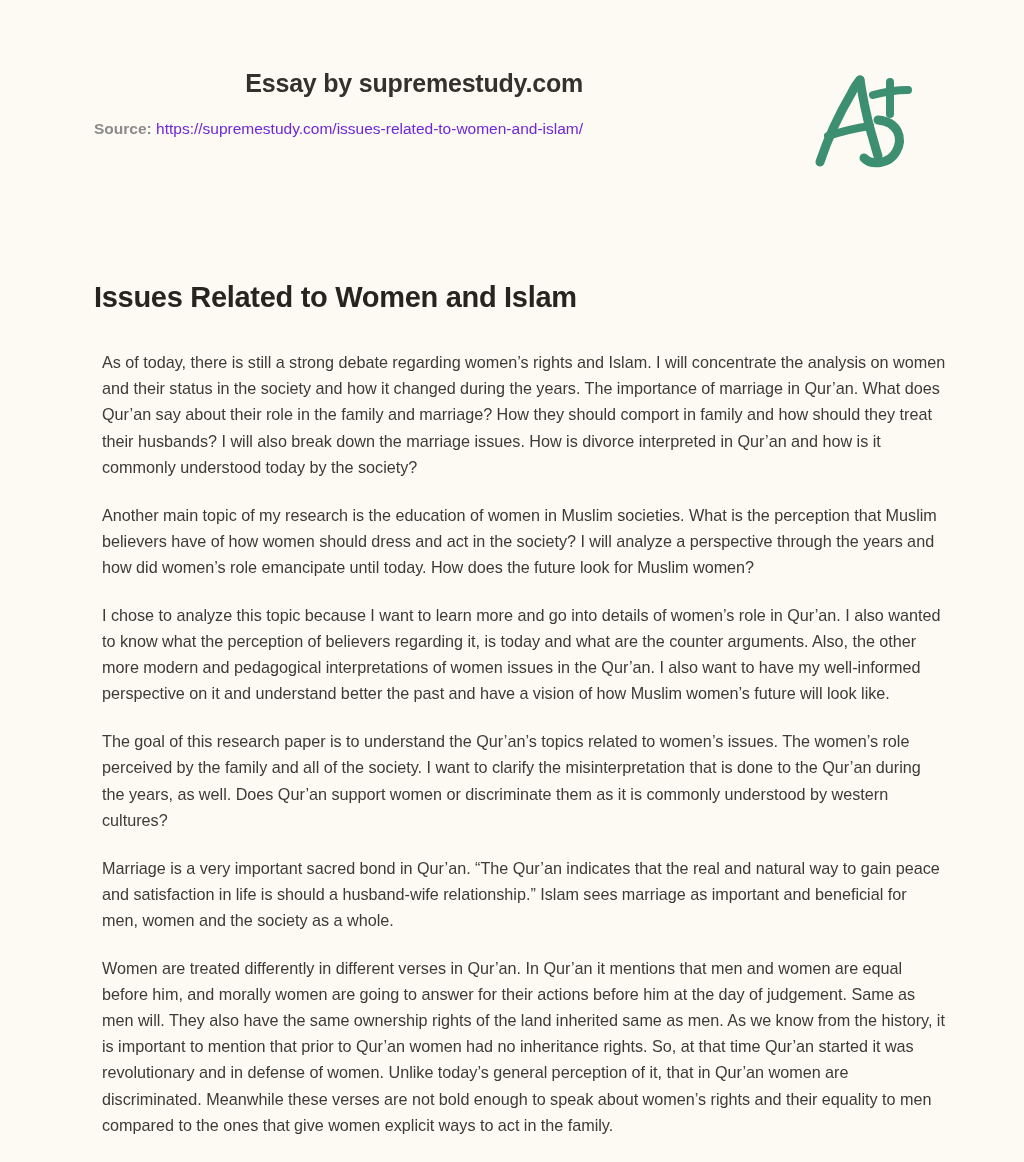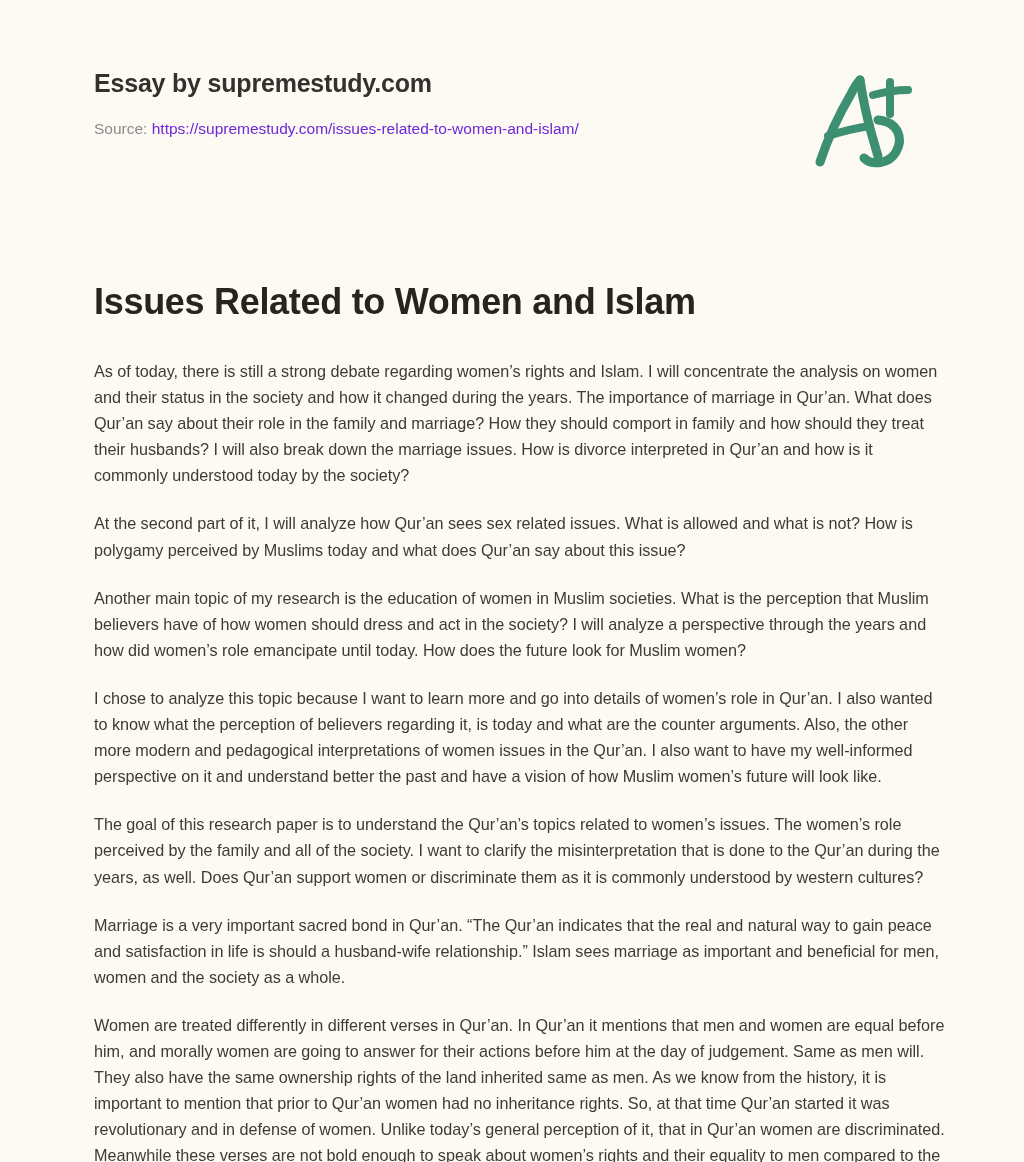--- a/index.html
+++ b/index.html
@@ -30,20 +30,21 @@
     position: relative;
     padding: 62px 78px 0 94px;
     display: flex;
     align-items: flex-start;
     justify-content: space-between;
   }
 
   .header-left {
     display: block;
     padding-top: 6px;
+    text-align: right;
   }
 
   .essay-by {
     font-size: 25px;
     font-weight: bold;
     color: #33312e;
     letter-spacing: -0.2px;
     line-height: 1.2;
     margin: 0;
     white-space: nowrap;
@@ -51,20 +52,21 @@
 
   .source-line {
     margin-top: 21px;
     font-size: 15.5px;
     line-height: 1.3;
     white-space: nowrap;
   }
 
   .source-label {
     color: #8b8b8b;
+    font-weight: bold;
   }
 
   .source-url {
     color: #6d28d9;
     text-decoration: none;
   }
 
   
   .logo {
     width: 120px;
@@ -79,37 +81,37 @@
     width: 120px;
     height: 110px;
   }
 
   
   .article {
     padding: 0 78px 0 94px;
   }
 
   .article-title {
-    font-size: 36px;
+    font-size: 29px;
     font-weight: bold;
     color: #26241f;
     letter-spacing: -0.3px;
     margin: 103px 0 0 0;
     line-height: 1.25;
   }
 
   .article-body {
     margin-top: 34px;
   }
 
   .article-body p {
     font-size: 16.2px;
     line-height: 26.1px;
     color: #3e3a35;
-    margin: 0 0 22px 0;
+    margin: 0 0 22px 8px;
     text-align: left;
     word-spacing: -0.1px;
   }
 
   .article-body p:last-child {
     margin-bottom: 0;
   }
 </style>
 </head>
 <body>
@@ -147,21 +149,20 @@
     </div>
 
   </div>
 
   <div class="article">
 
     <h1 class="article-title">Issues Related to Women and Islam</h1>
 
     <div class="article-body">
       <p>As of today, there is still a strong debate regarding women’s rights and Islam. I will concentrate the analysis on women and their status in the society and how it changed during the years. The importance of marriage in Qur’an. What does Qur’an say about their role in the family and marriage? How they should comport in family and how should they treat their husbands? I will also break down the marriage issues. How is divorce interpreted in Qur’an and how is it commonly understood today by the society?</p>
-      <p>At the second part of it, I will analyze how Qur’an sees sex related issues. What is allowed and what is not? How is polygamy perceived by Muslims today and what does Qur’an say about this issue?</p>
       <p>Another main topic of my research is the education of women in Muslim societies. What is the perception that Muslim believers have of how women should dress and act in the society? I will analyze a perspective through the years and how did women’s role emancipate until today. How does the future look for Muslim women?</p>
       <p>I chose to analyze this topic because I want to learn more and go into details of women’s role in Qur’an. I also wanted to know what the perception of believers regarding it, is today and what are the counter arguments. Also, the other more modern and pedagogical interpretations of women issues in the Qur’an. I also want to have my well-informed perspective on it and understand better the past and have a vision of how Muslim women’s future will look like.</p>
       <p>The goal of this research paper is to understand the Qur’an’s topics related to women’s issues. The women’s role perceived by the family and all of the society. I want to clarify the misinterpretation that is done to the Qur’an during the years, as well. Does Qur’an support women or discriminate them as it is commonly understood by western cultures?</p>
       <p>Marriage is a very important sacred bond in Qur’an. “The Qur’an indicates that the real and natural way to gain peace and satisfaction in life is should a husband-wife relationship.” Islam sees marriage as important and beneficial for men, women and the society as a whole.</p>
       <p>Women are treated differently in different verses in Qur’an. In Qur’an it mentions that men and women are equal before him, and morally women are going to answer for their actions before him at the day of judgement. Same as men will. They also have the same ownership rights of the land inherited same as men. As we know from the history, it is important to mention that prior to Qur’an women had no inheritance rights. So, at that time Qur’an started it was revolutionary and in defense of women. Unlike today’s general perception of it, that in Qur’an women are discriminated. Meanwhile these verses are not bold enough to speak about women’s rights and their equality to men compared to the ones that give women explicit ways to act in the family.</p>
 
     </div>
 
   </div>
 

